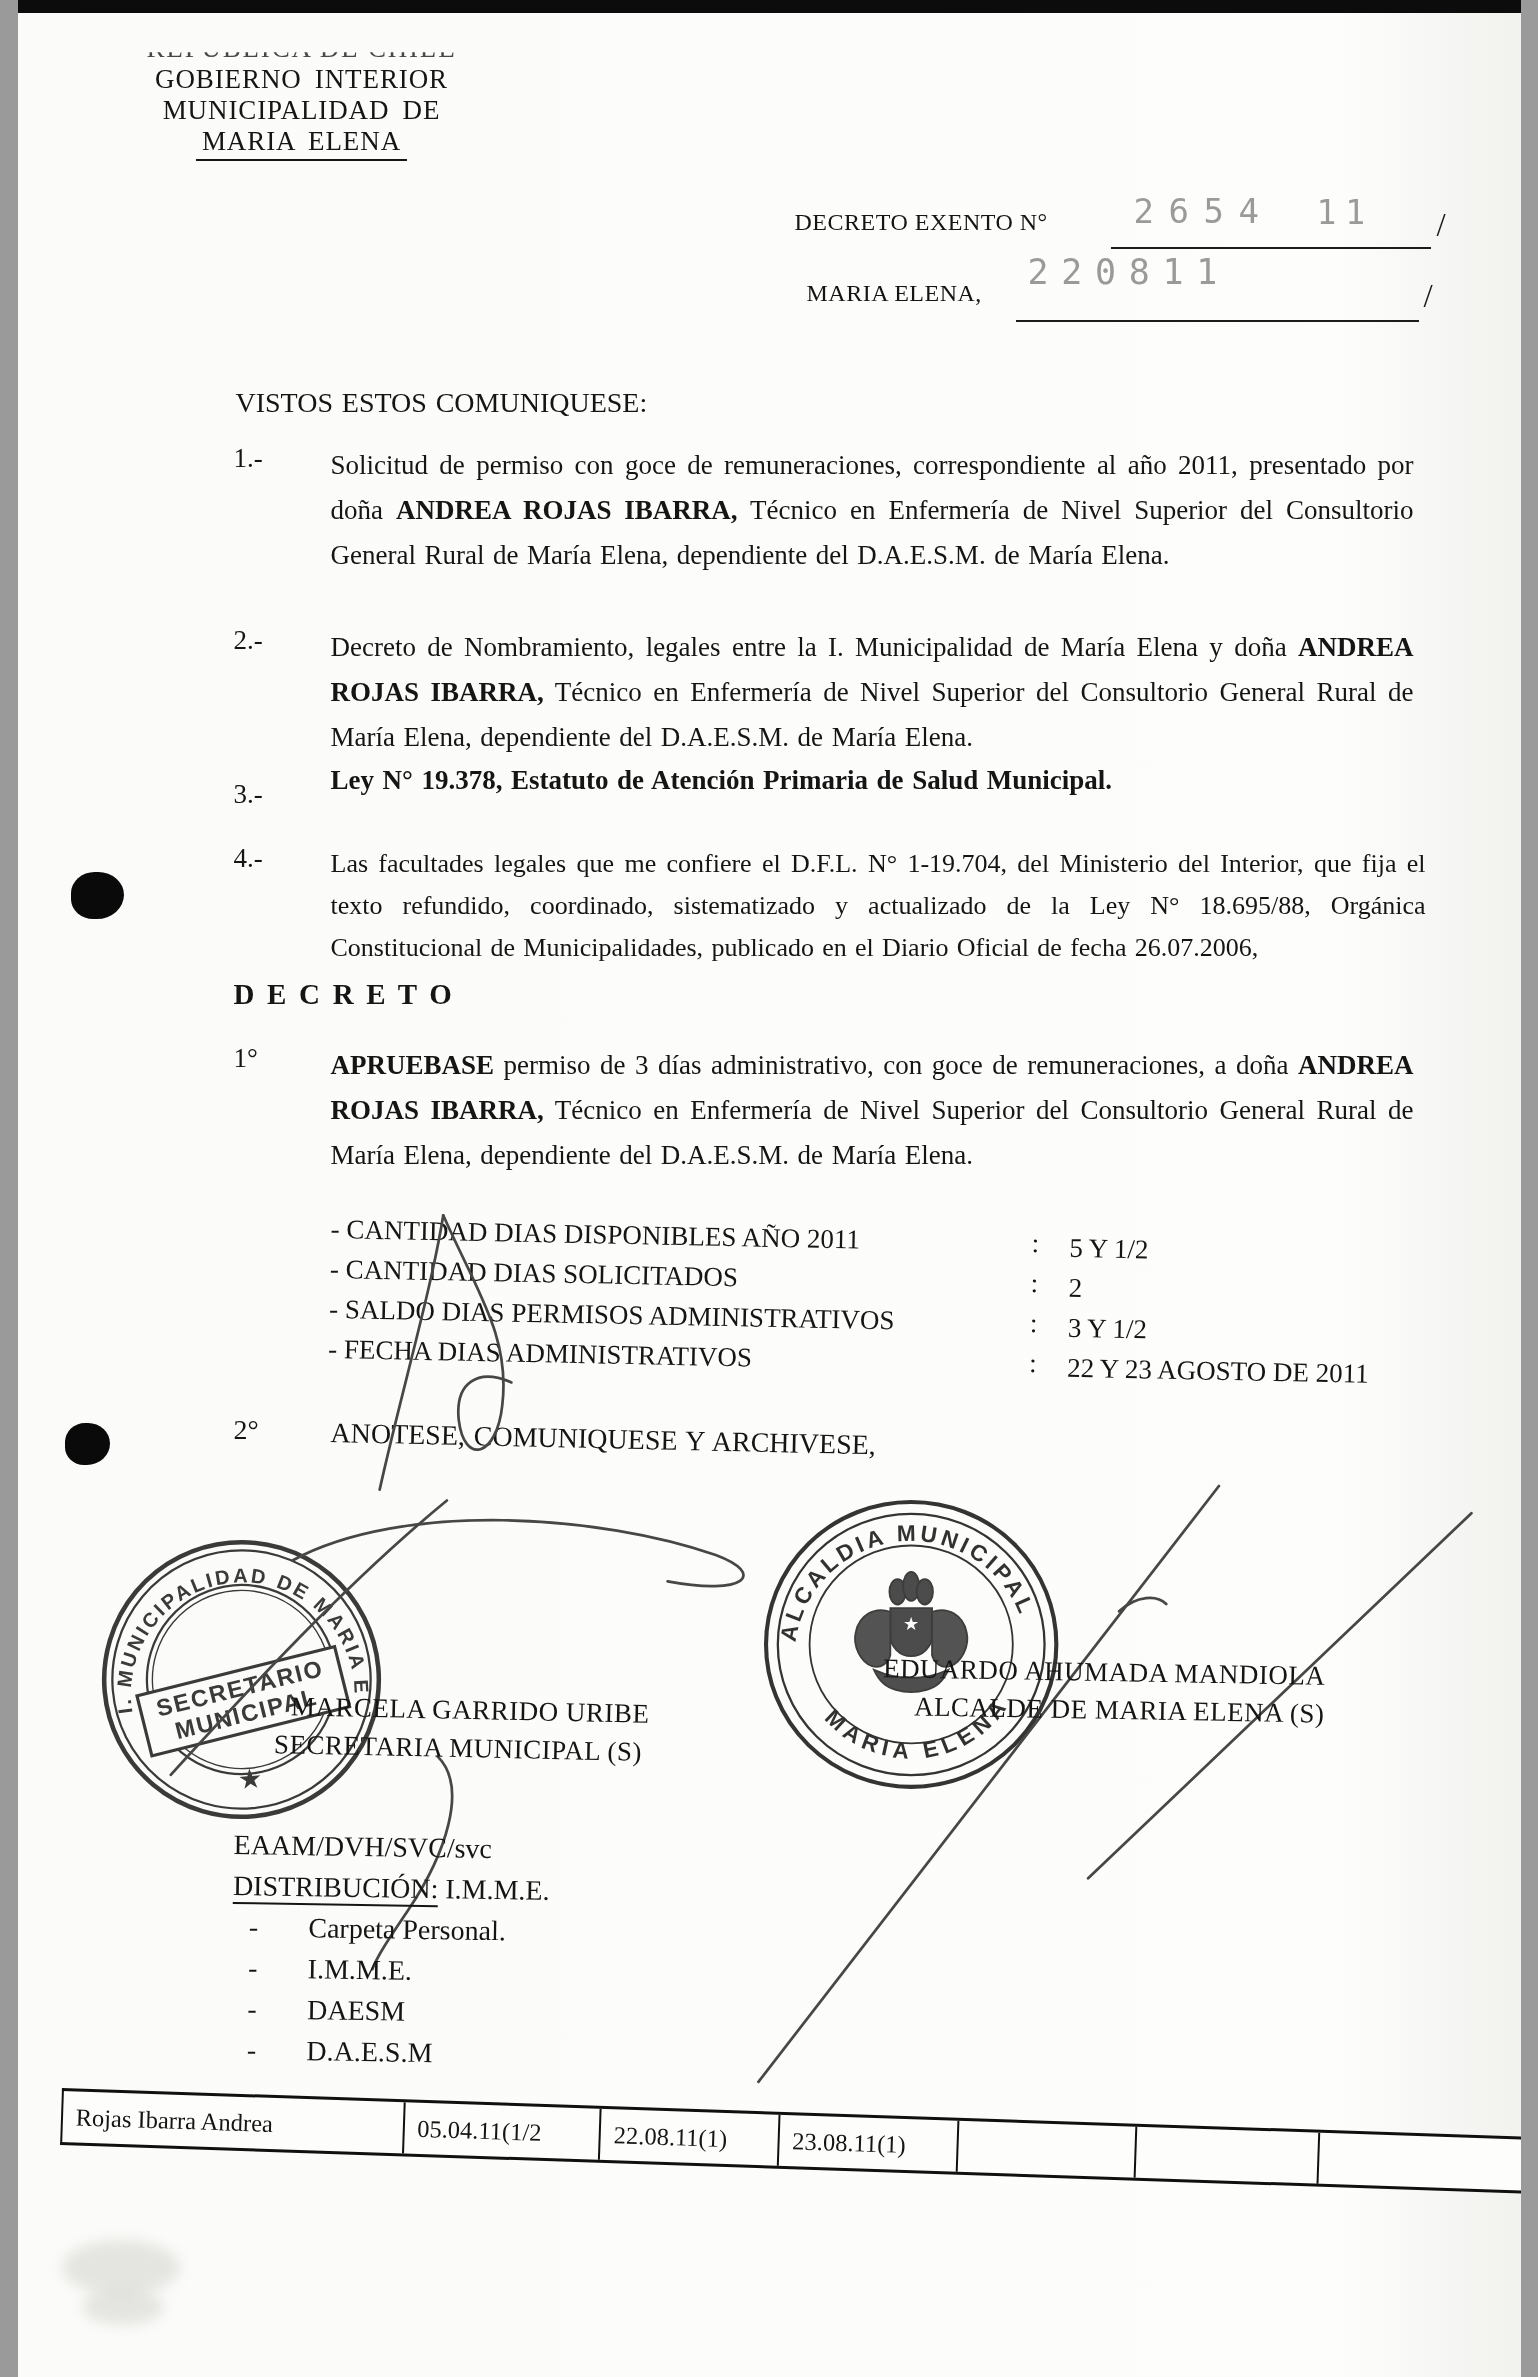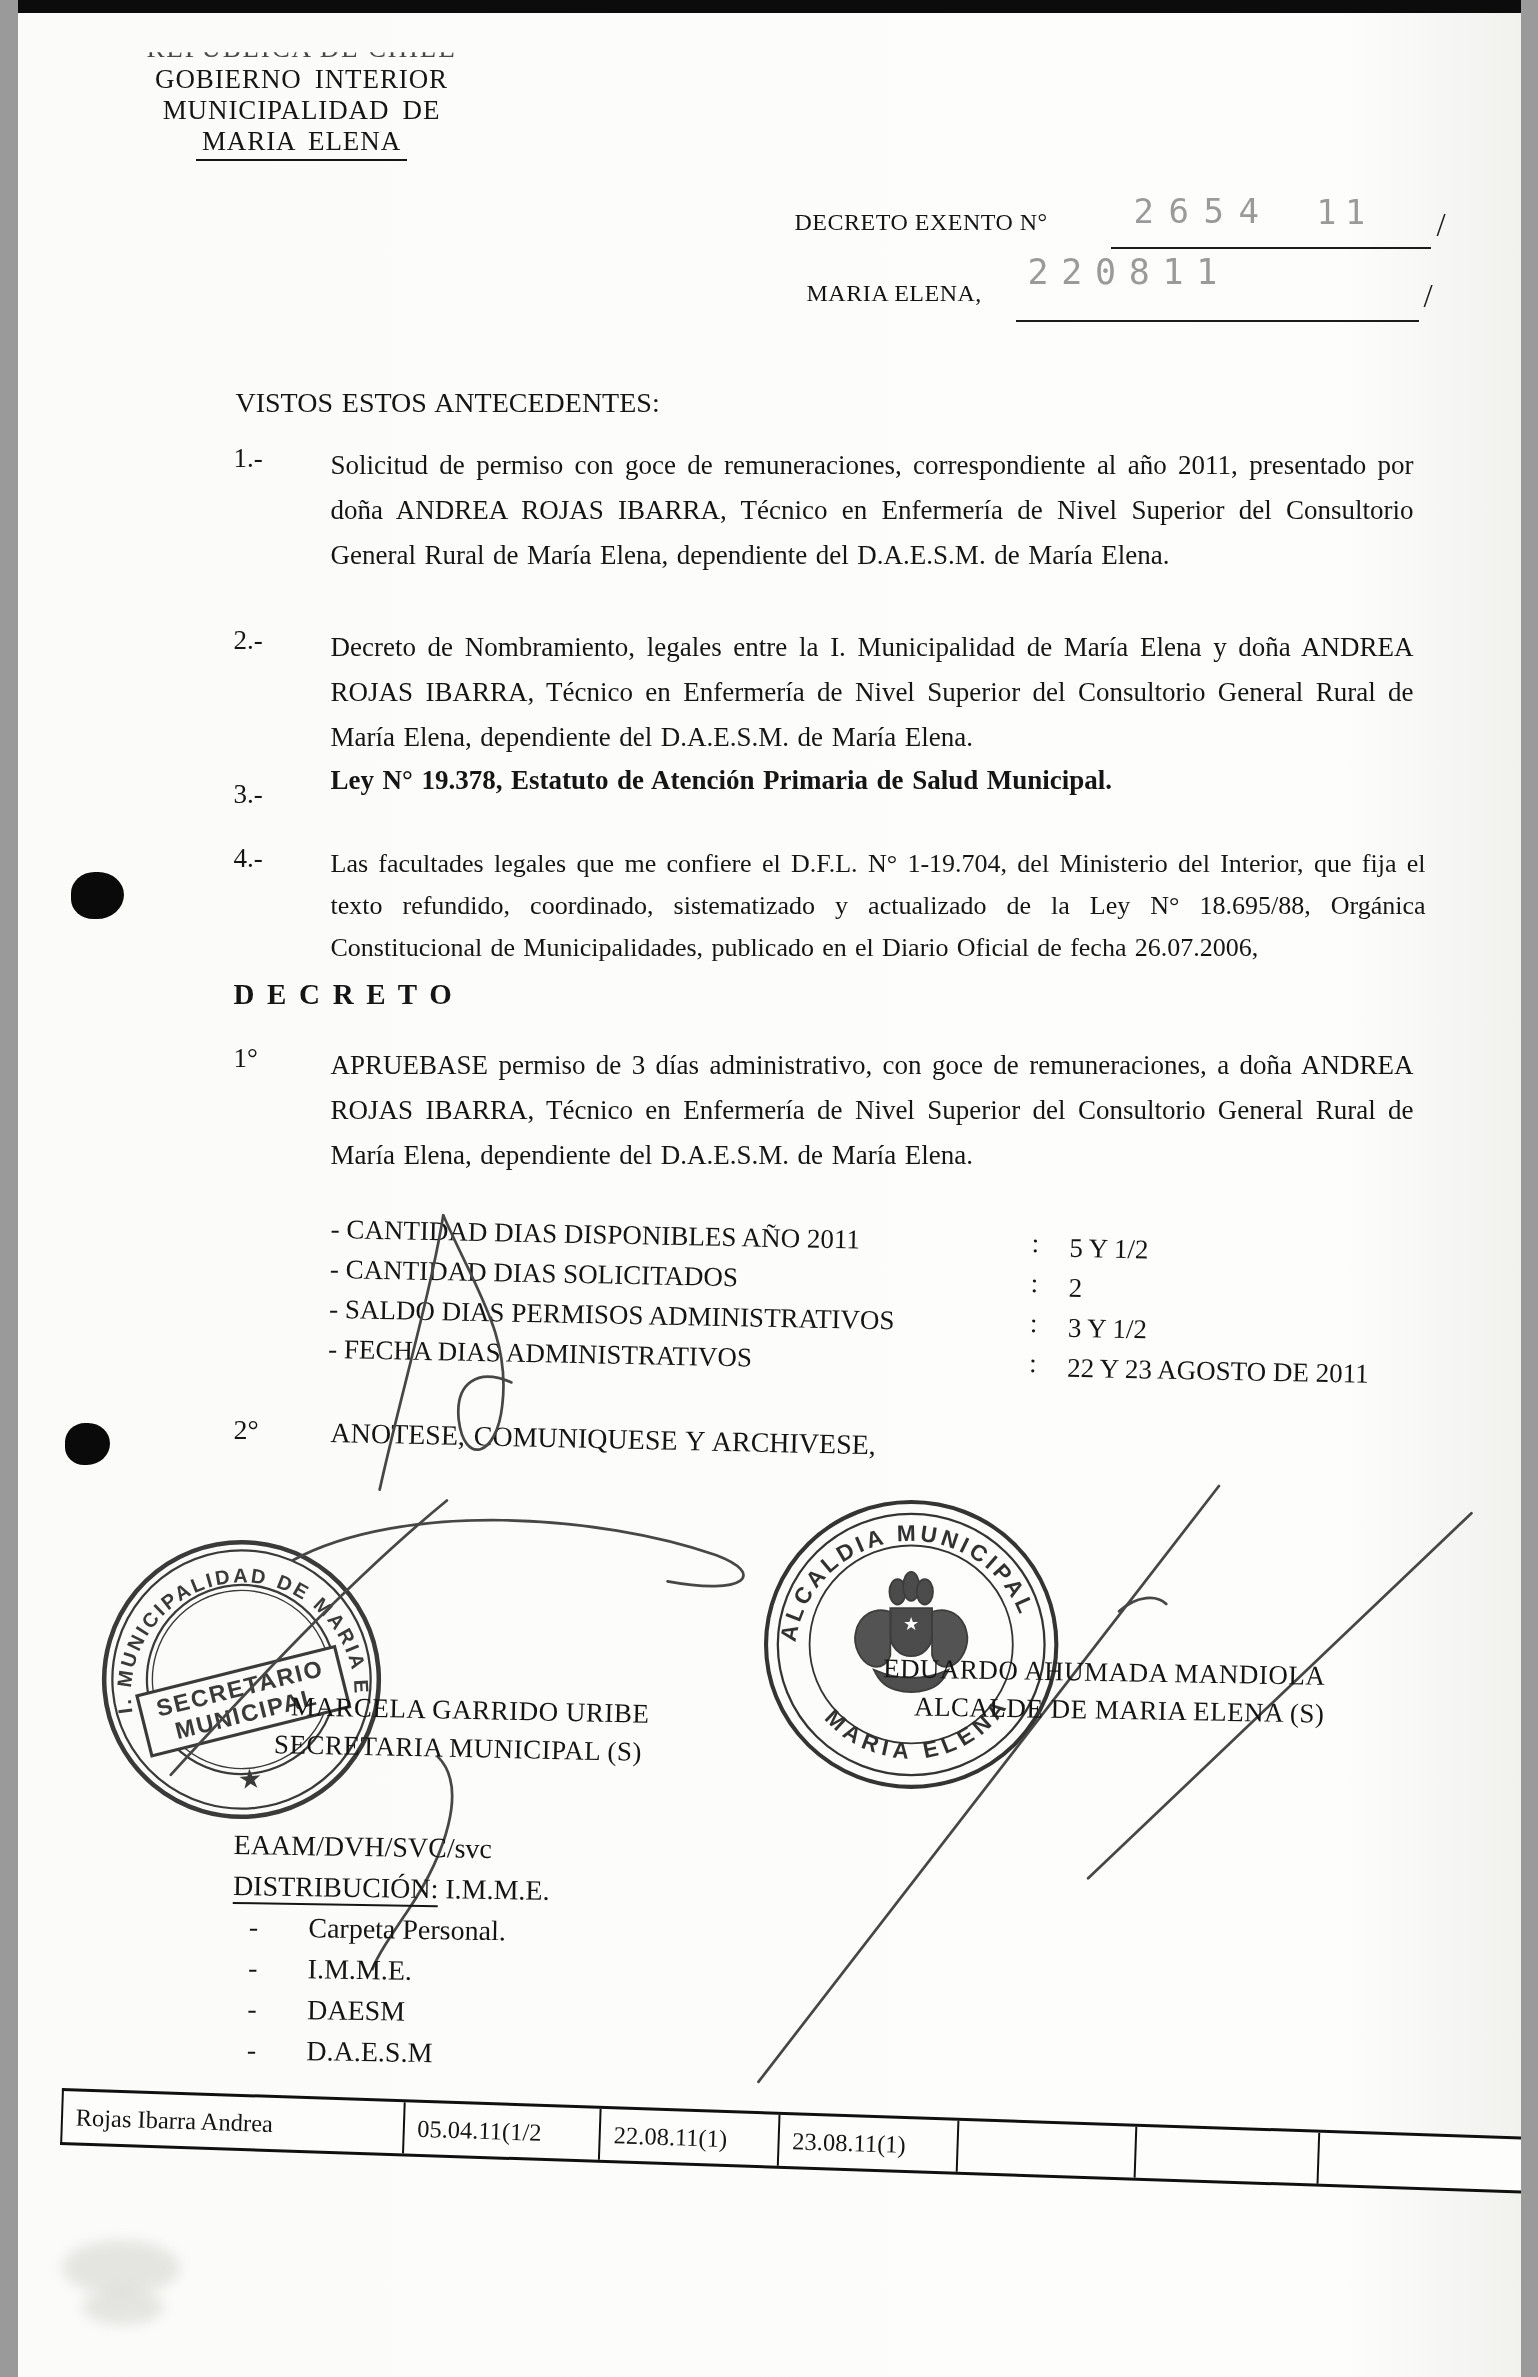--- a/index.html
+++ b/index.html
@@ -19,21 +19,21 @@
   .lh-underline{display:inline-block;border-bottom:2.7px solid #161616;padding:0 5.5px 1.8px 5.5px;}
   
   .decreelabel{font-size:24px;letter-spacing:0.5px;}
   .stampnum{font-family:"DejaVu Sans Mono",monospace;color:#909090;opacity:.9;}
   .fieldline{border-bottom:2.7px solid #1c1c1c;height:0;}
   .slash{font-size:33px;color:#1c1c1c;}
   
   .bodytxt{font-size:27px;line-height:45px;word-spacing:1.8px;}
   .just{text-align:justify;}
   .num-col{font-size:27px;}
-  .b{font-weight:normal;}
+  .b{font-weight:bold;}
   .decreto-title{font-size:29px;font-weight:bold;letter-spacing:2.7px;}
   
   .days{left:313px;top:1214px;width:1108px;transform:rotate(1.15deg);transform-origin:left top;}
   .day-row{position:relative;height:40px;font-size:27px;white-space:nowrap;}
   .day-colon{position:absolute;left:701px;top:0;}
   .day-value{position:absolute;left:739px;top:3.6px;}
   
   .dot{background:#0a0a0a;border-radius:48% 52% 55% 45%;}
   
   .signame{font-size:27px;letter-spacing:0.5px;white-space:nowrap;}
@@ -66,21 +66,21 @@
   <div class="abs stampnum" style="left:1116px;top:191px;font-size:34px;letter-spacing:14.5px;">2654</div>
   <div class="abs stampnum" style="left:1299px;top:193px;font-size:33px;letter-spacing:9px;">11</div>
   <div class="abs fieldline" style="left:1093px;top:247px;width:320px;"></div>
   <div class="abs slash" style="left:1419px;top:207px;">/</div>
 
   <div class="abs decreelabel" style="left:789px;top:280px;">MARIA ELENA,</div>
   <div class="abs stampnum" style="left:1010px;top:252px;font-size:35px;letter-spacing:12.7px;">220811</div>
   <div class="abs fieldline" style="left:998px;top:320px;width:403px;"></div>
   <div class="abs slash" style="left:1406px;top:278px;">/</div>
 
-  <div class="abs bodytxt" style="left:218px;top:380px;font-size:28px;">VISTOS ESTOS ANTECEDENTES:</div>
+  <div class="abs bodytxt" style="left:218px;top:380px;font-size:28px;">VISTOS ESTOS COMUNIQUESE:</div>
 
   <div class="abs num-col" style="left:216px;top:443px;">1.-</div>
   <div class="abs bodytxt just" style="left:313px;top:443px;width:1083px;"><span>Solicitud de permiso con goce de remuneraciones, correspondiente al año 2011, presentado por doña </span><span class="b">ANDREA ROJAS IBARRA,</span><span> Técnico en Enfermería de Nivel Superior del Consultorio General Rural de María Elena, dependiente del D.A.E.S.M. de María Elena.</span></div>
 
   <div class="abs num-col" style="left:216px;top:625px;">2.-</div>
   <div class="abs bodytxt just" style="left:313px;top:625px;width:1083px;"><span>Decreto de Nombramiento, legales entre la I. Municipalidad de María Elena y doña </span><span class="b">ANDREA ROJAS IBARRA,</span><span> Técnico en Enfermería de Nivel Superior del Consultorio General Rural de María Elena, dependiente del D.A.E.S.M. de María Elena.</span></div>
 
   <div class="abs num-col" style="left:216px;top:779px;">3.-</div>
   <div class="abs bodytxt" style="left:313px;top:758px;width:1090px;font-weight:bold;"><span>Ley N° 19.378, Estatuto de Atención Primaria de Salud Municipal.</span></div>
 

